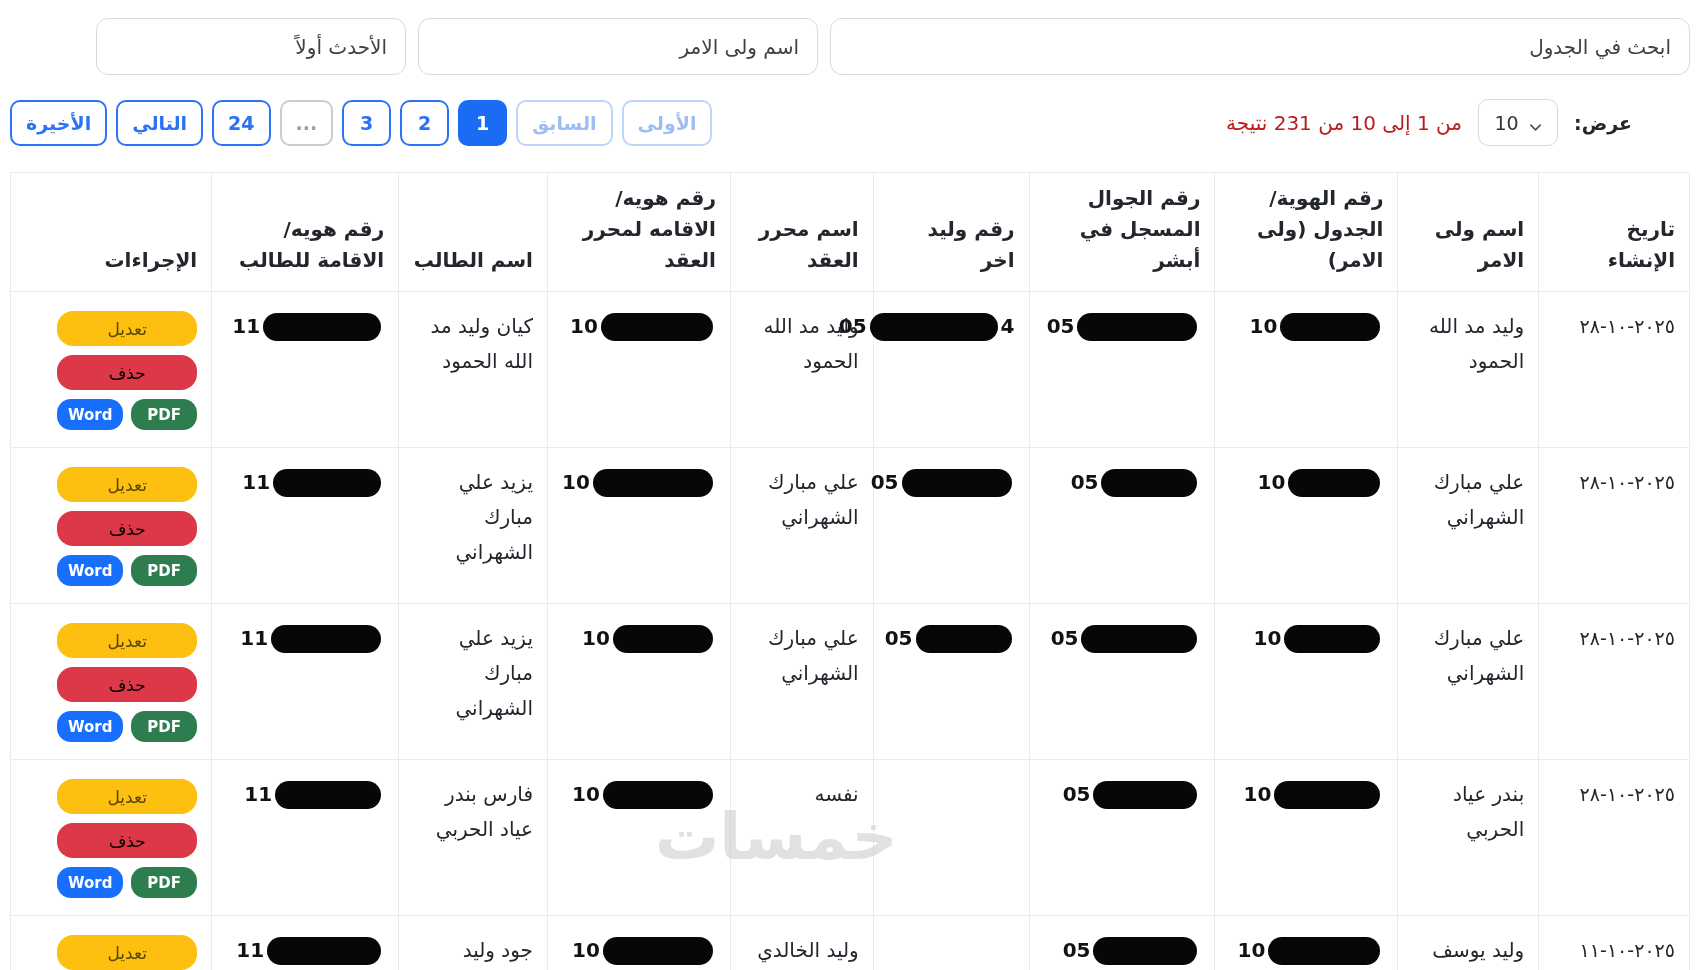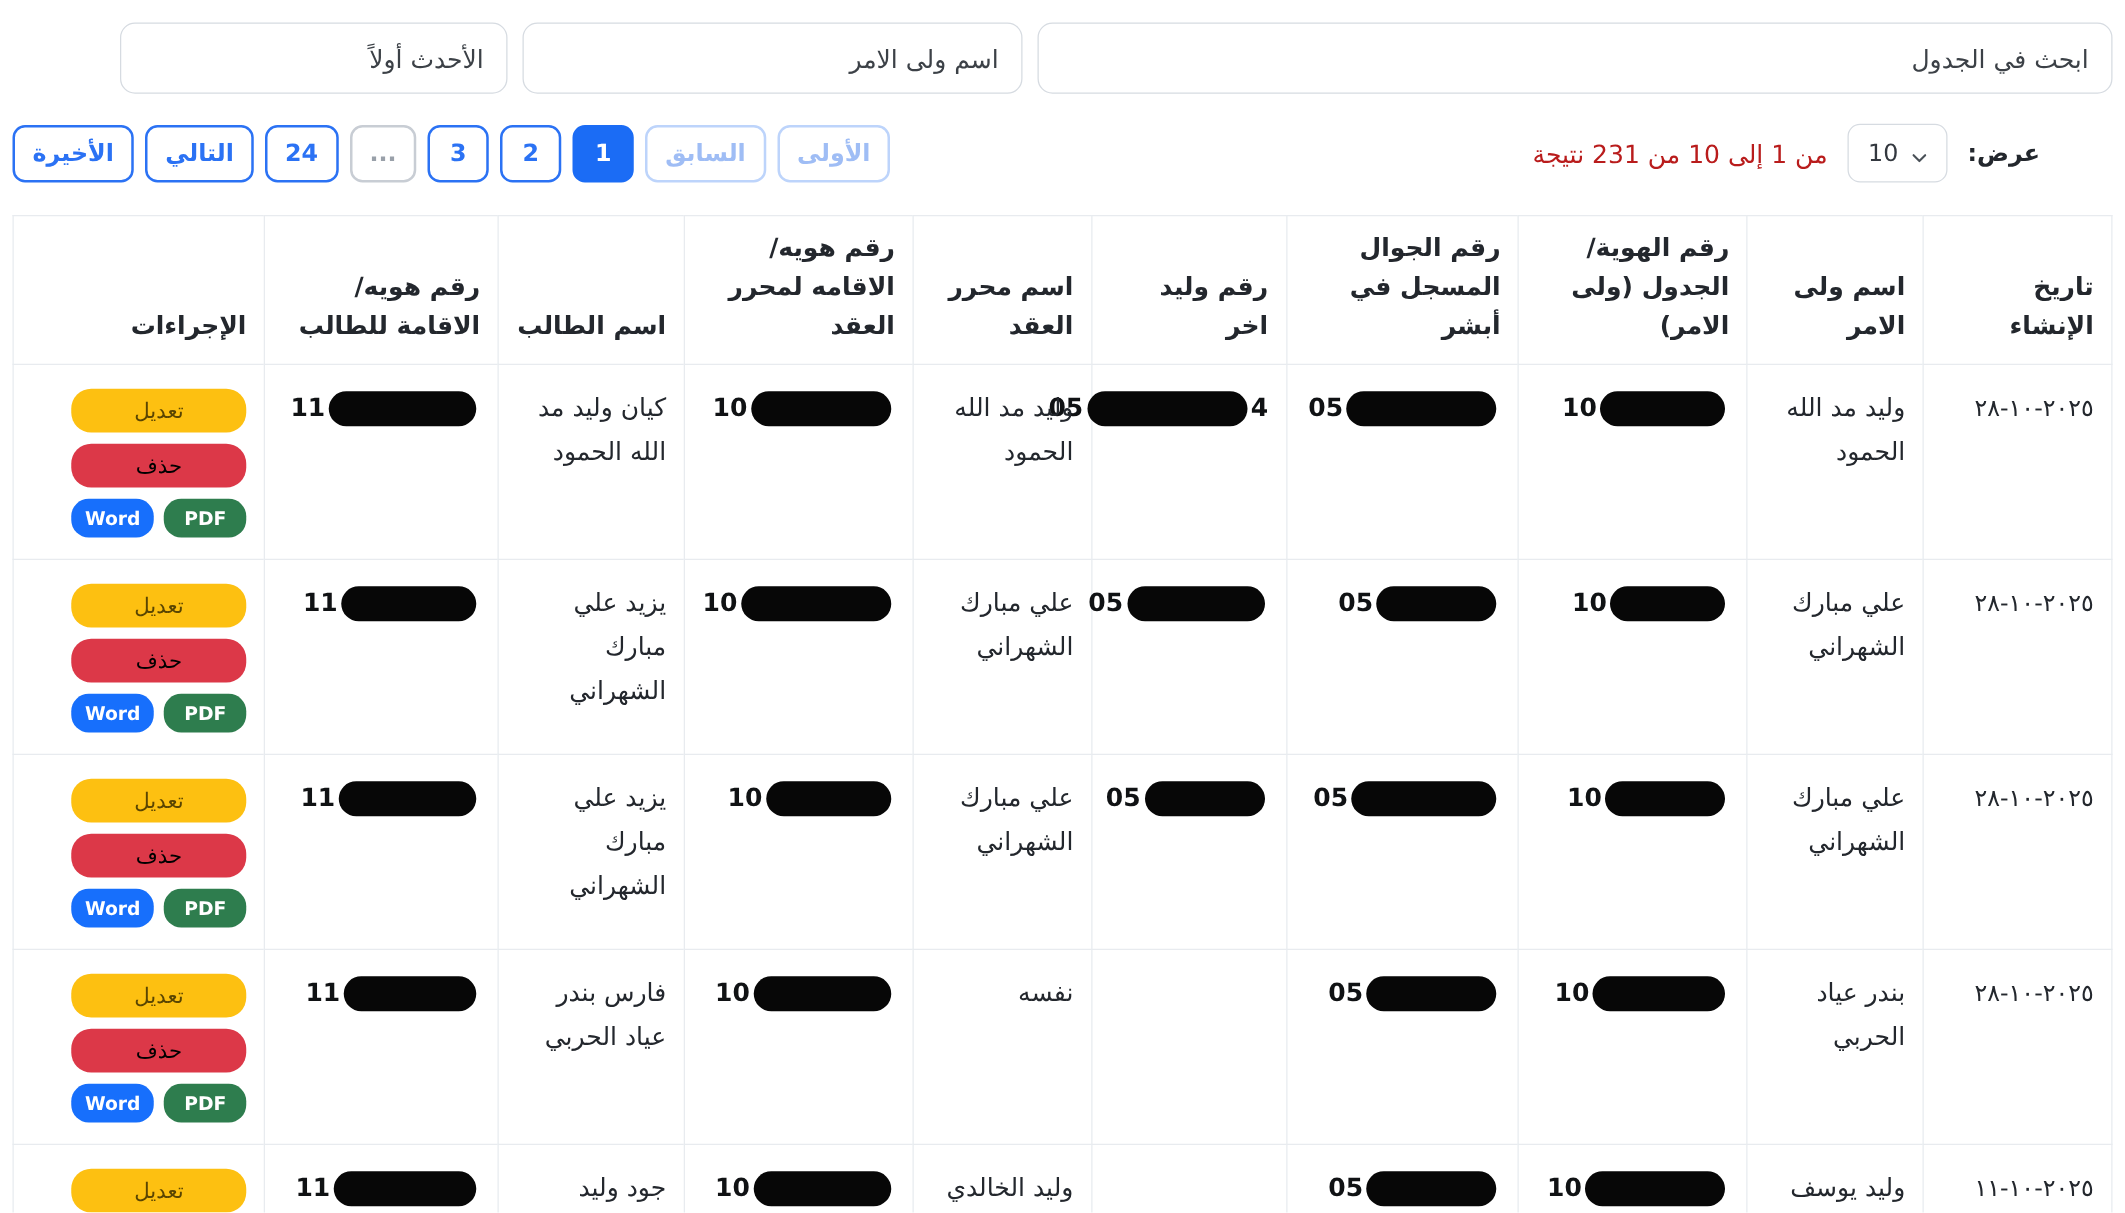--- a/index.html
+++ b/index.html
@@ -248,13 +248,14 @@
           <td><span class="num" dir="ltr">11<span class="redact" style="width: 114px;"></span></span></td>
           <td>
             <div class="stack">
               <button class="btn btn-edit">تعديل</button>
             </div>
           </td>
         </tr>
       </tbody>
   </table>
 
+  <div class="watermark">خمسات</div>
 </div>
 
 </body></html>

